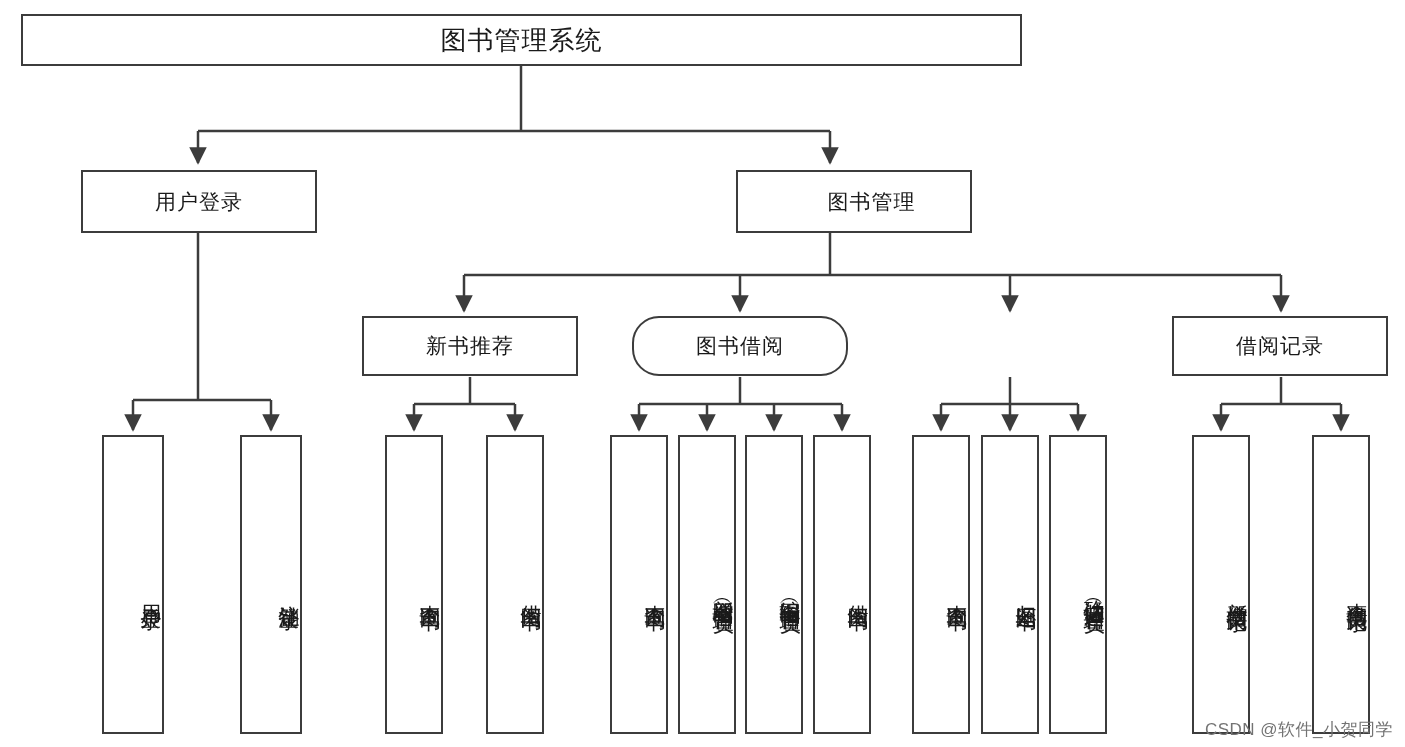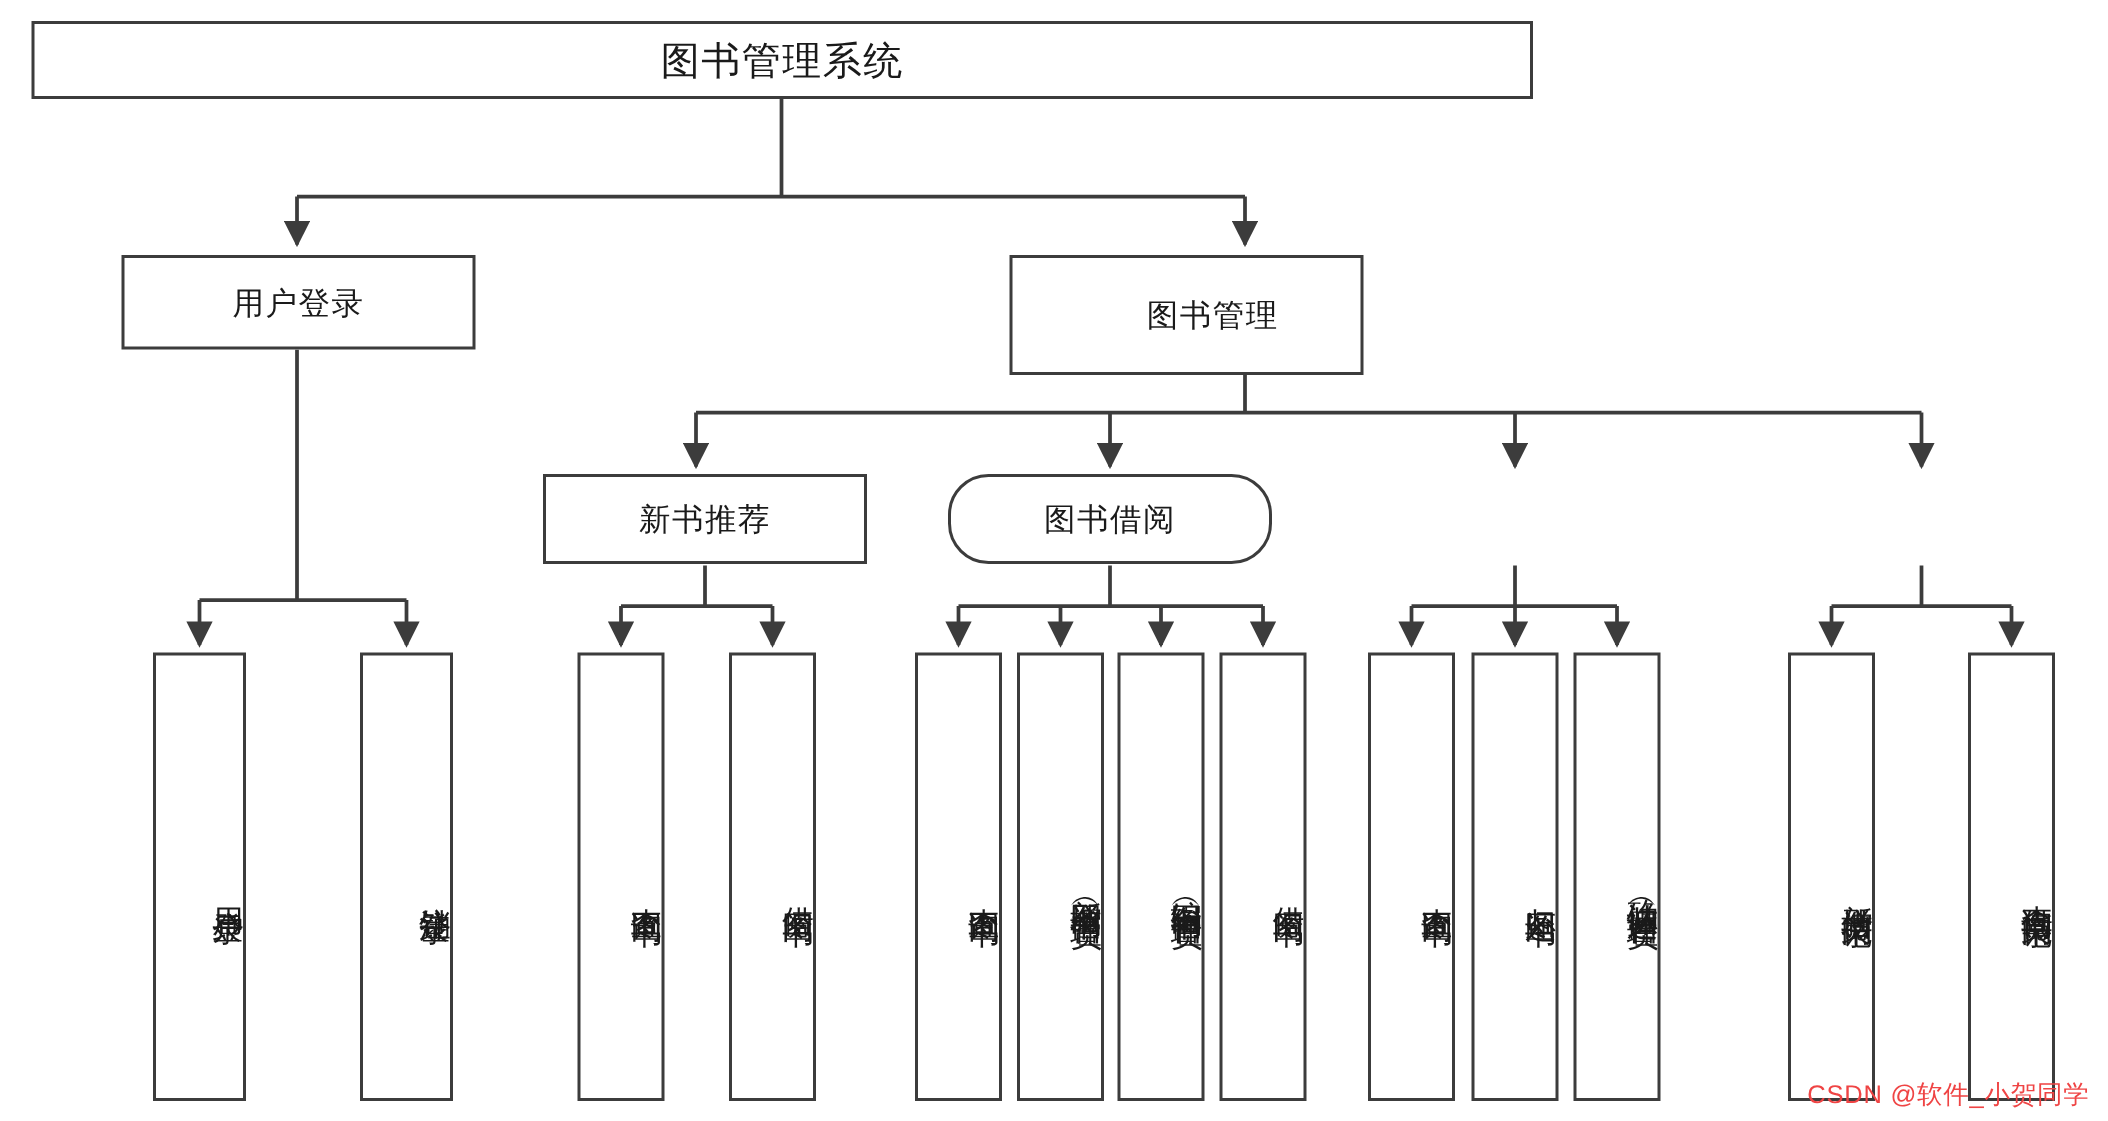--- a/index.html
+++ b/index.html
@@ -50,21 +50,21 @@
     top: 0;
     width: 1405px;
     height: 747px;
     pointer-events: none;
   }
   .watermark {
     position: absolute;
     right: 12px;
     bottom: 6px;
     font-size: 17px;
-    color: #ef4444;
+    color: #737373;
     white-space: nowrap;
     letter-spacing: 0.5px;
   }
 </style>
 </head>
 <body>
 
 <div id="canvas">
 
   <svg class="connectors" viewBox="0 0 1405 747" xmlns="http://www.w3.org/2000/svg">
@@ -117,29 +117,32 @@
     </g>
   </svg>
 
   <div class="node node-h node-title" style="left:21px; top:14px; width:1001px; height:52px;">
     <span>图书管理系统</span>
   </div>
 
   <div class="node node-h" style="left:81px; top:170px; width:236px; height:63px;">
     <span>用户登录</span>
   </div>
-  <div class="node node-h" style="left:673px; top:170px; width:236px; height:80px;padding-left:35px;">
+  <div class="node node-h" style="left:736px; top:170px; width:236px; height:63px;padding-left:35px;">
     <span>图书管理</span>
   </div>
 
   <div class="node node-h" style="left:362px; top:316px; width:216px; height:60px;">
     <span>新书推荐</span>
   </div>
   <div class="node node-h" style="left:632px; top:316px; width:216px; height:60px;border-radius:27px;">
     <span>图书借阅</span>
+  </div>
+  <div class="node node-h" style="left:1172px; top:316px; width:216px; height:60px;">
+    <span>借阅记录</span>
   </div>
 
   <div class="node node-v" style="left:102px; top:435px; width:62px; height:299px;">
     <span>用户登录</span>
   </div>
   <div class="node node-v" style="left:240px; top:435px; width:62px; height:299px;">
     <span>注销登录</span>
   </div>
 
   <div class="node node-v" style="left:385px; top:435px; width:58px; height:299px;">

